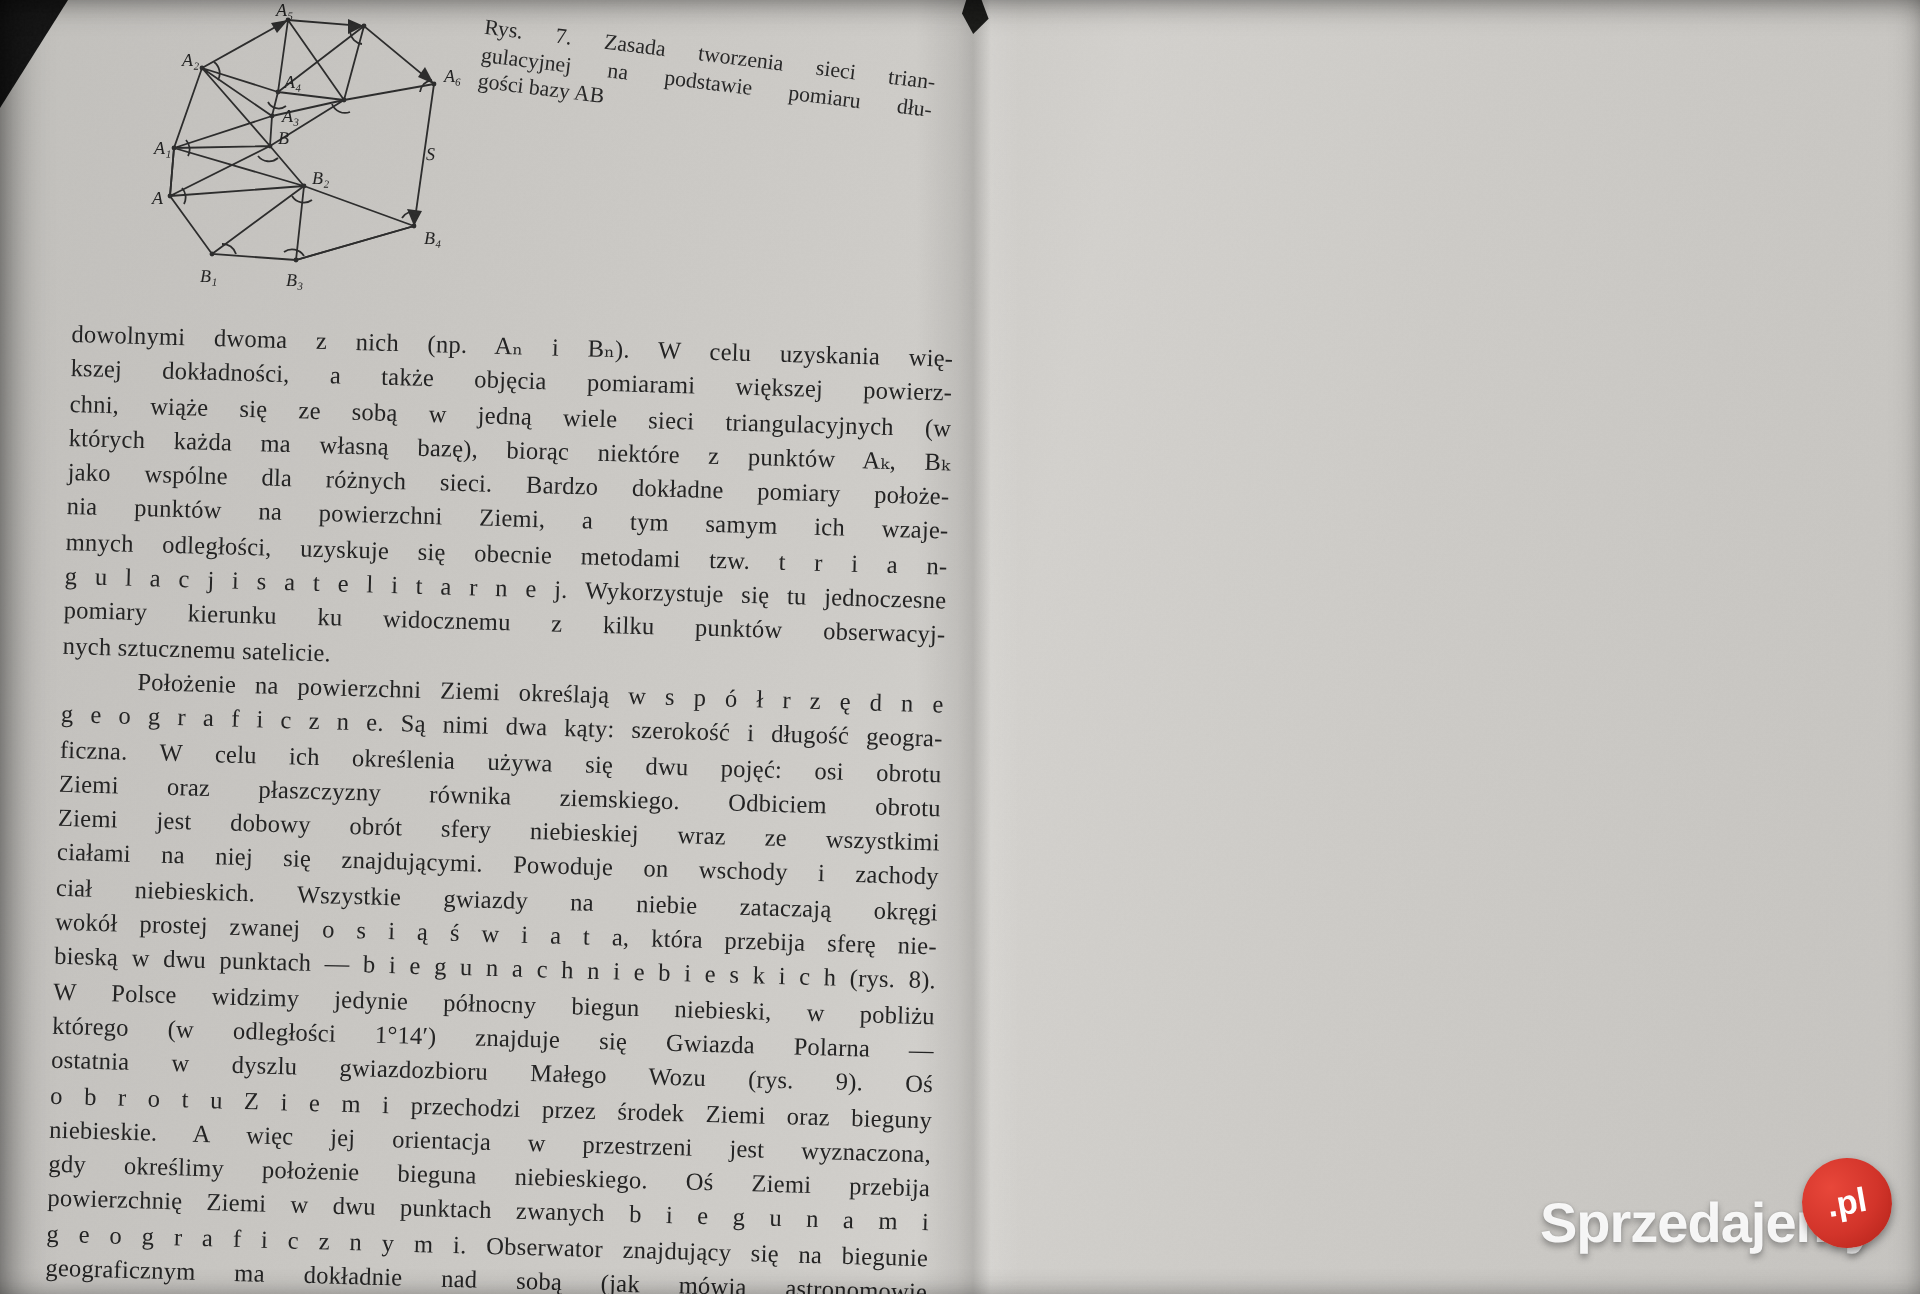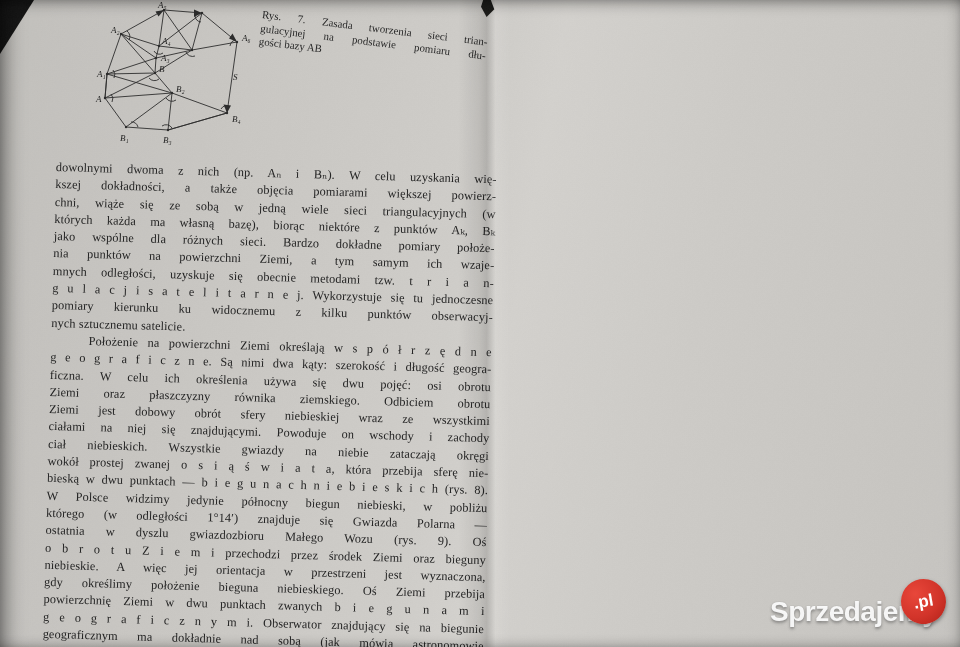--- a/index.html
+++ b/index.html
@@ -1,21 +1,21 @@
 <!DOCTYPE html>
 <html><head>
 <meta charset="utf-8">
 <style>
   html,body{margin:0;padding:0;background:#0c0c0c;}
   #photo{position:relative;width:960px;height:647px;overflow:hidden;
     background:linear-gradient(100deg,#c2c0bc 0%,#cac8c4 28%,#cfcdc9 47%,#d3d1cd 53%,#cdcbc7 70%,#c6c4c0 100%);
     font-family:"Liberation Serif","DejaVu Serif",serif;color:#242424;}
   #photo::after{content:"";position:absolute;inset:0;pointer-events:none;
     box-shadow:inset 16px 0 22px -14px rgba(0,0,0,.6),inset 0 12px 16px -12px rgba(0,0,0,.45),inset -10px 0 16px -12px rgba(0,0,0,.35),inset 0 -10px 14px -12px rgba(0,0,0,.3);}
-  .page{position:absolute;top:0;height:500px;margin-left:20px;}
+  .page{position:absolute;top:0;height:500px;}
   #left-page{left:0;width:480px;}
   #right-page{left:480px;width:480px;}
   .spine{position:absolute;left:458px;top:0;width:52px;height:647px;pointer-events:none;
     background:linear-gradient(90deg,rgba(0,0,0,0) 0%,rgba(0,0,0,.08) 40%,rgba(0,0,0,.14) 55%,rgba(255,255,255,.10) 72%,rgba(0,0,0,0) 100%);}
   .corner-wedge{position:absolute;left:0;top:0;width:34px;height:54px;background:#141414;
     clip-path:polygon(0 0,100% 0,0 100%);}
   .spine-notch{position:absolute;left:481px;top:0;width:14px;height:17px;background:#1a1a18;
     clip-path:polygon(15% 0,70% 0,95% 55%,40% 100%,0 40%);}
   .body-text{position:absolute;font-size:12.3px;letter-spacing:.1px;color:#222;}
   .tline{text-align:justify;text-align-last:justify;white-space:normal;}

